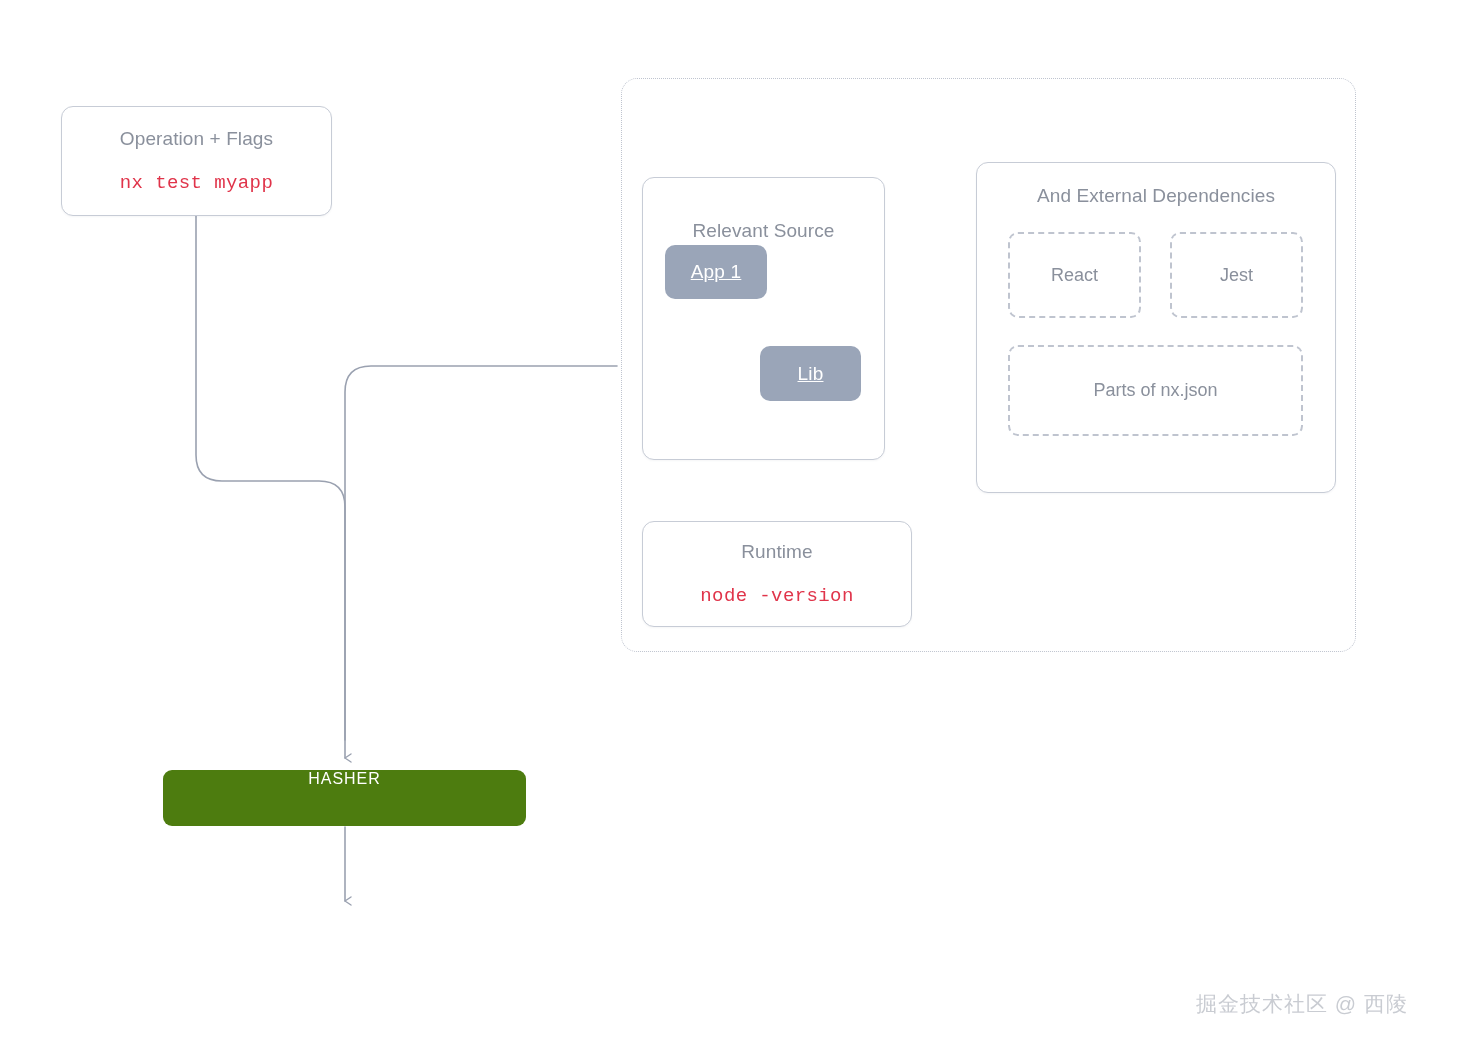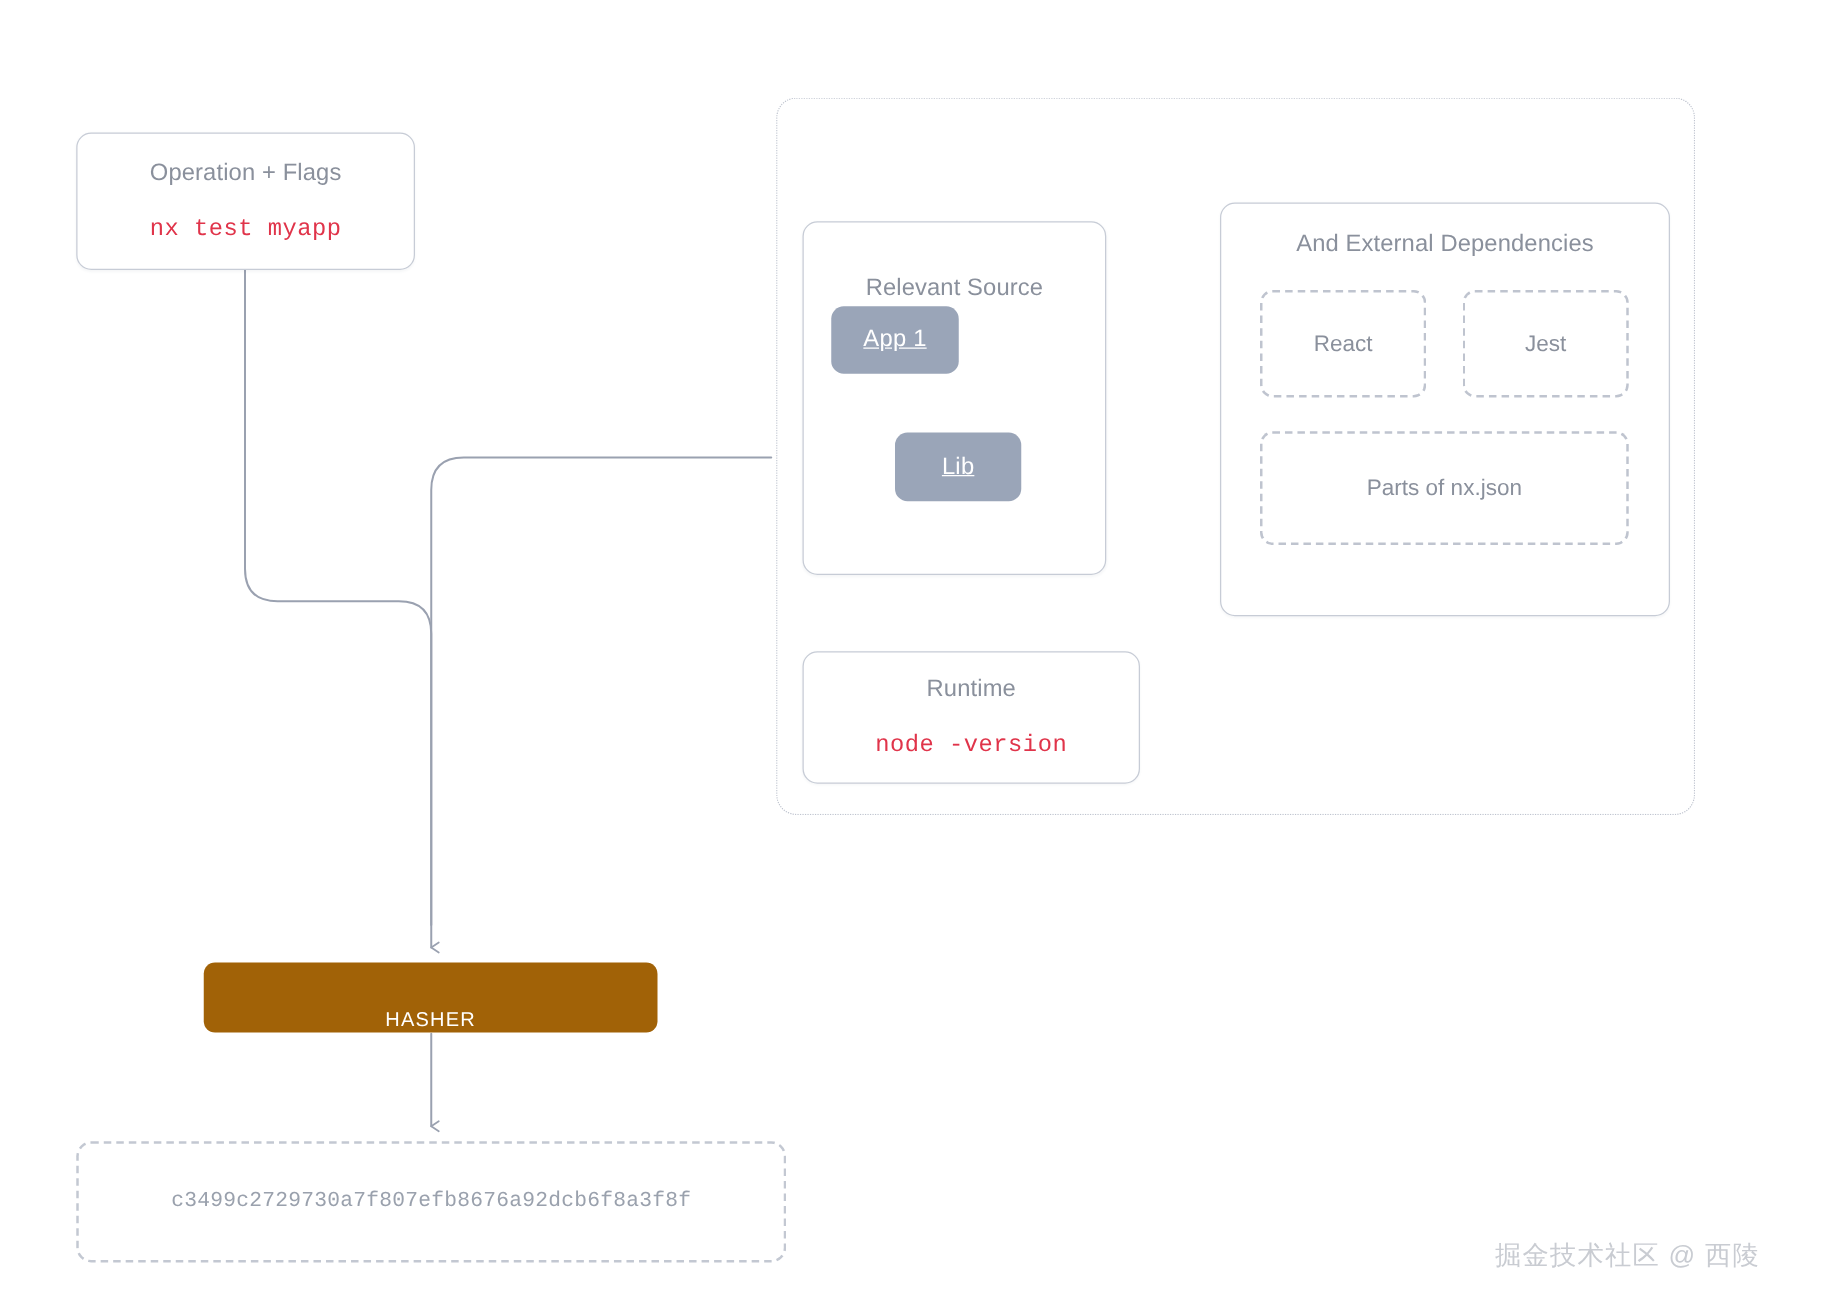--- a/index.html
+++ b/index.html
@@ -109,21 +109,21 @@
     letter-spacing: 0.2px;
     text-decoration: underline;
   }
   #node-app1 {
     left: 665px;
     top: 245px;
     width: 102px;
     height: 54px;
   }
   #node-lib {
-    left: 716px;
+    left: 760px;
     top: 346px;
     width: 101px;
     height: 55px;
   }
 
   
   #runtime-card {
     left: 642px;
     top: 493px;
     width: 270px;
@@ -179,27 +179,27 @@
   }
 
   
   #hasher-button {
     position: absolute;
     left: 163px;
     top: 770px;
     width: 363px;
     height: 56px;
     box-sizing: border-box;
-    background: #a16207;
+    background: #4d7c0f;
     border-radius: 9px;
     color: #ffffff;
     font-size: 16px;
     letter-spacing: 1px;
     display: flex;
-    align-items: flex-end;
+    align-items: flex-start;
     justify-content: center;
     border: none;
     font-family: "Liberation Sans", "DejaVu Sans", sans-serif;
   }
 
   
   #hash-output {
     position: absolute;
     left: 61px;
     top: 913px;
@@ -285,19 +285,16 @@
     <span>Jest</span>
   </div>
   <div class="dep-box" id="dep-nxjson">
     <span>Parts of nx.json</span>
   </div>
 
   <div id="hasher-button">
     <span>HASHER</span>
   </div>
 
-  <div id="hash-output">
-    <span>c3499c2729730a7f807efb8676a92dcb6f8a3f8f</span>
-  </div>
 
   <div id="watermark">掘金技术社区 @ 西陵</div>
 
 </div>
 
 </body></html>

